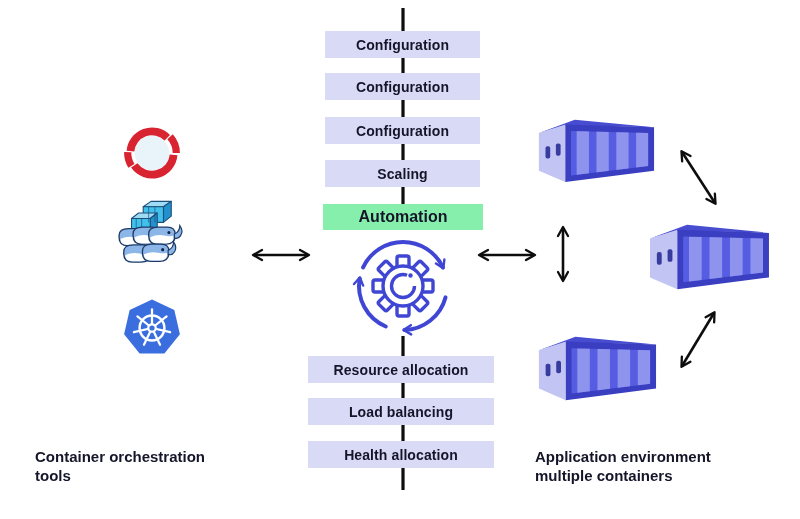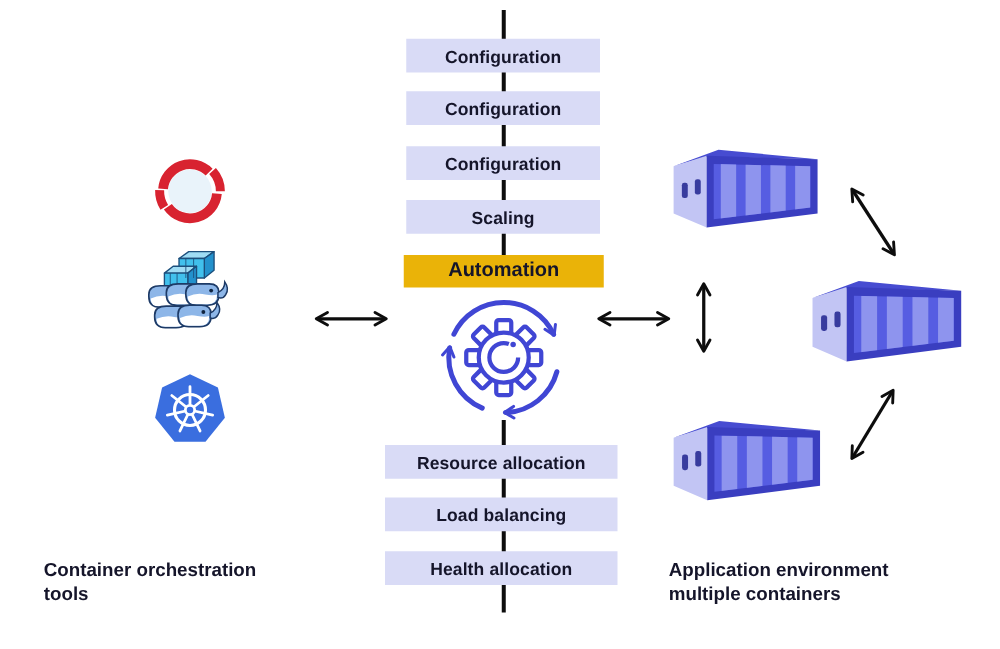--- a/index.html
+++ b/index.html
@@ -10,21 +10,21 @@
   .overlay{position:absolute;left:0;top:0;z-index:0;}
   .fbox{
     position:absolute;z-index:2;background:#d9dbf6;height:27px;
     display:flex;align-items:center;justify-content:center;
     font-size:14px;font-weight:700;letter-spacing:.1px;
   }
   .fbox.top{left:325px;width:155px;}
   .fbox.bot{left:308px;width:186px;margin-top:12px;}
   .automation{
     position:absolute;z-index:2;left:323px;top:204px;width:160px;height:26px;
-    background:#eab308;display:flex;align-items:center;justify-content:center;
+    background:#86efac;display:flex;align-items:center;justify-content:center;
     font-size:16px;font-weight:700;
   }
   .caption{
     position:absolute;z-index:2;text-align:left;
     font-size:15px;font-weight:700;line-height:19px;
   }
   .caption.left{left:35px;top:447px;width:240px;}
   .caption.right{left:535px;top:447px;width:260px;}
   .icon{position:absolute;z-index:2;}
   .gear{position:absolute;z-index:2;left:347px;top:234px;}

